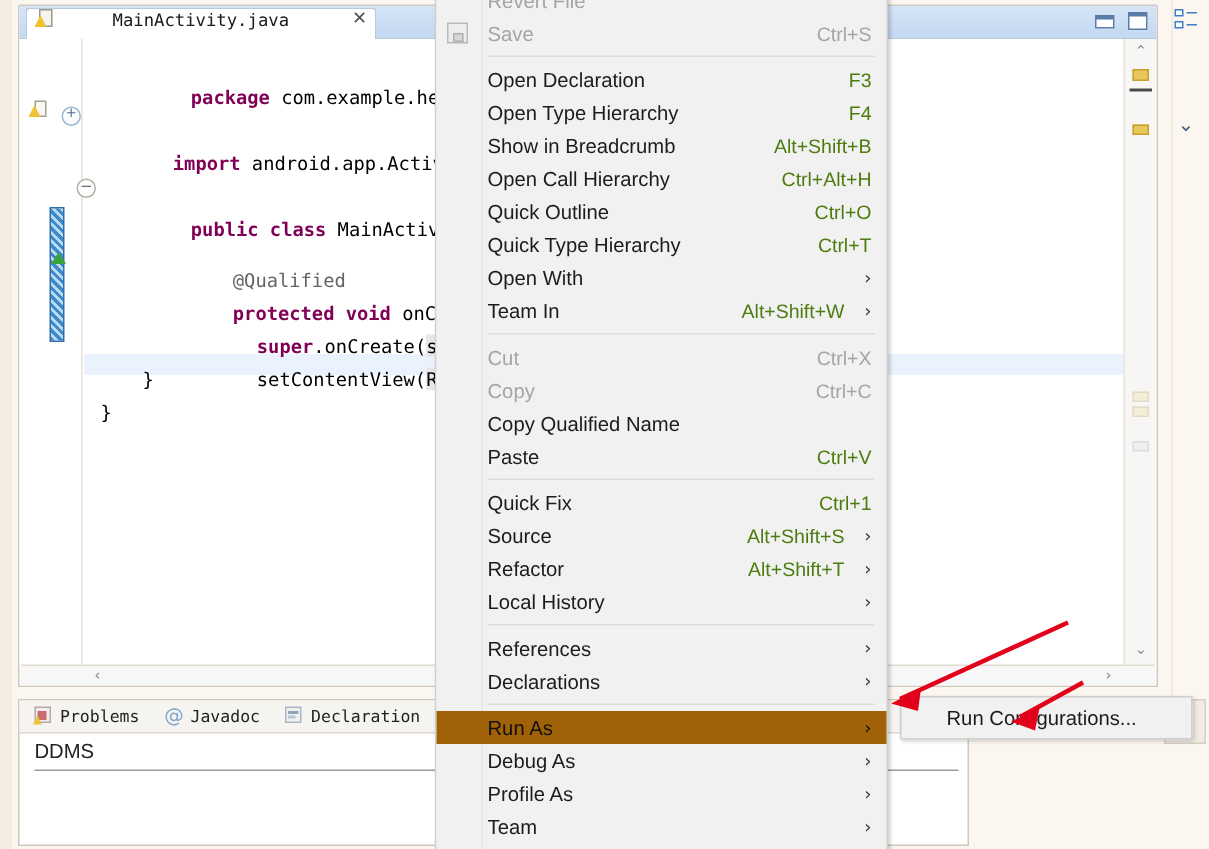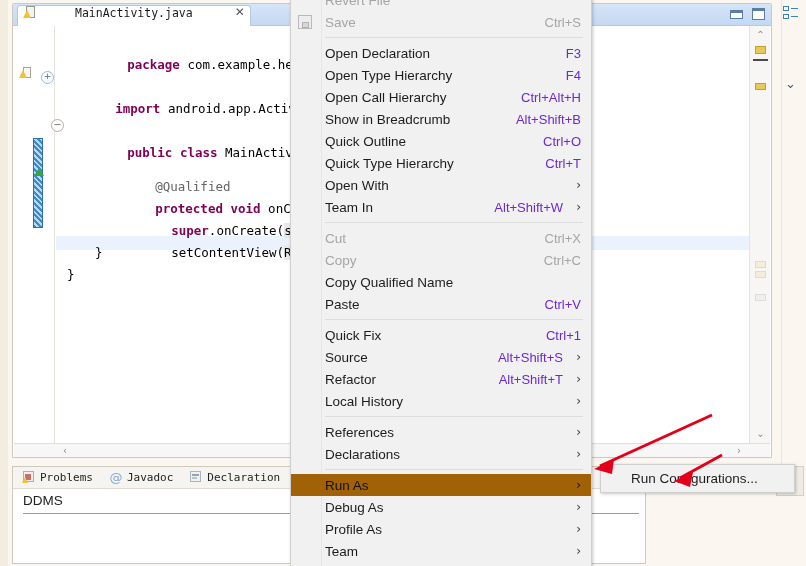--- a/index.html
+++ b/index.html
@@ -476,21 +476,21 @@
     padding-left: 34px;
     padding-right: 10px;
     font-size: 13.5px;
     color: #1c1c1c;
     white-space: nowrap;
     box-sizing: border-box;
     z-index: 2;
   }
   .mi .label { flex: 1; }
   .mi .accel {
-    color: #6d28d9;
+    color: #4d7c0f;
     font-size: 13px;
     margin-left: 14px;
   }
   .mi .arrow {
     width: 12px;
     text-align: right;
     color: #3b3b3b;
     font-size: 12px;
     margin-left: 6px;
     font-family: "DejaVu Sans", sans-serif;
@@ -691,26 +691,26 @@
         <div class="mi-sep"></div>
         <div class="mi">
           <span class="label">Open Declaration</span>
           <span class="accel">F3</span>
         </div>
         <div class="mi">
           <span class="label">Open Type Hierarchy</span>
           <span class="accel">F4</span>
         </div>
         <div class="mi">
+          <span class="label">Show in Breadcrumb</span>
+          <span class="accel">Alt+Shift+B</span>
+        </div>
+        <div class="mi">
           <span class="label">Open Call Hierarchy</span>
           <span class="accel">Ctrl+Alt+H</span>
-        </div>
-        <div class="mi">
-          <span class="label">Show in Breadcrumb</span>
-          <span class="accel">Alt+Shift+B</span>
         </div>
         <div class="mi">
           <span class="label">Quick Outline</span>
           <span class="accel">Ctrl+O</span>
         </div>
         <div class="mi">
           <span class="label">Quick Type Hierarchy</span>
           <span class="accel">Ctrl+T</span>
         </div>
         <div class="mi">

